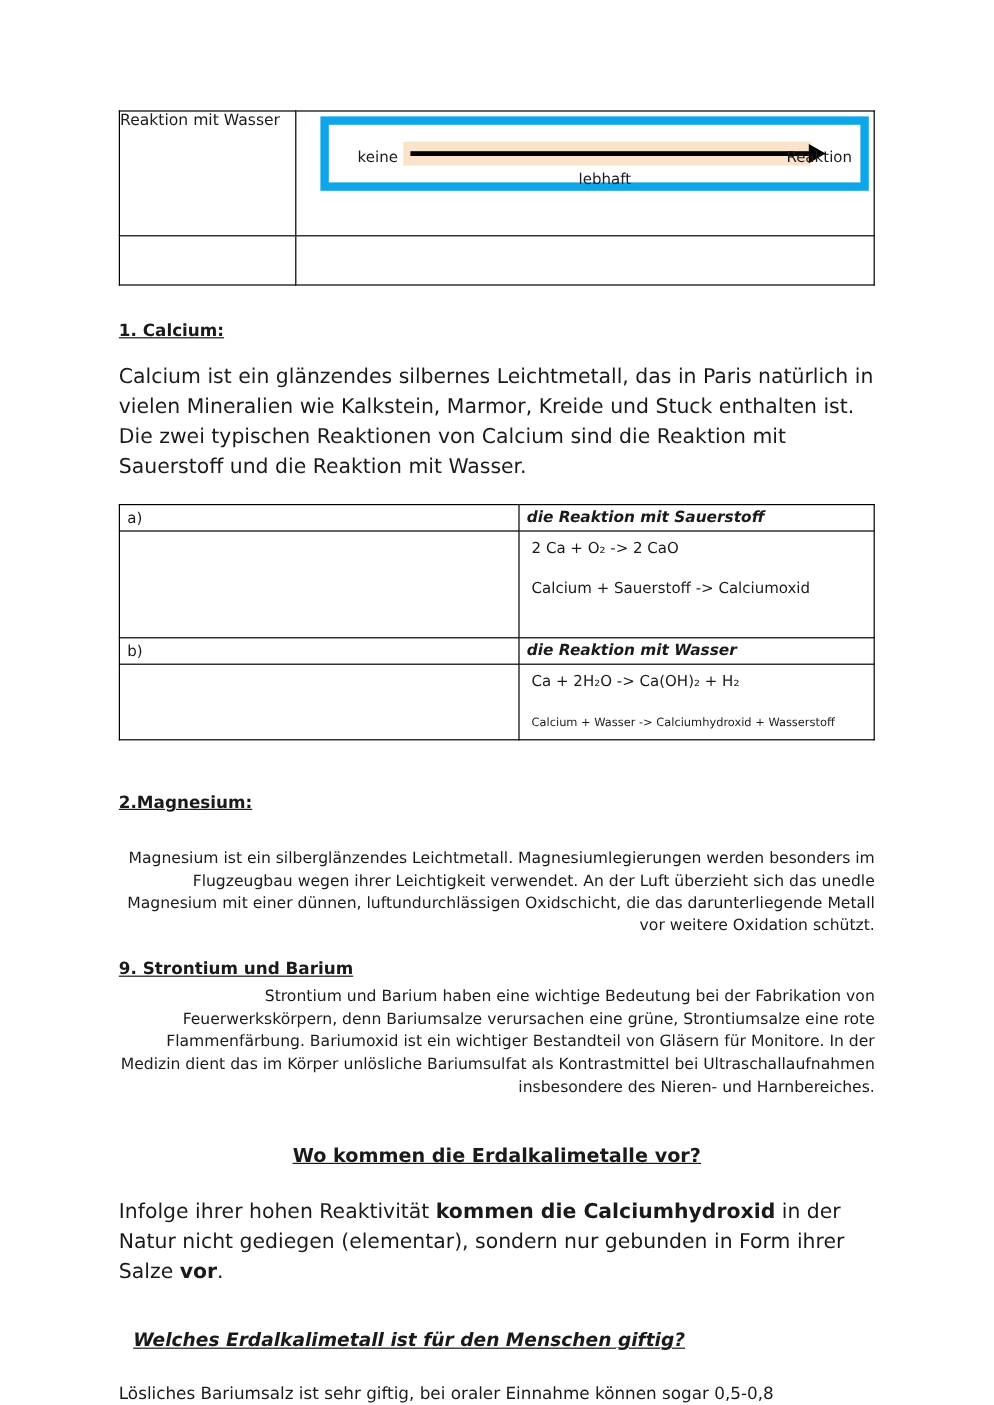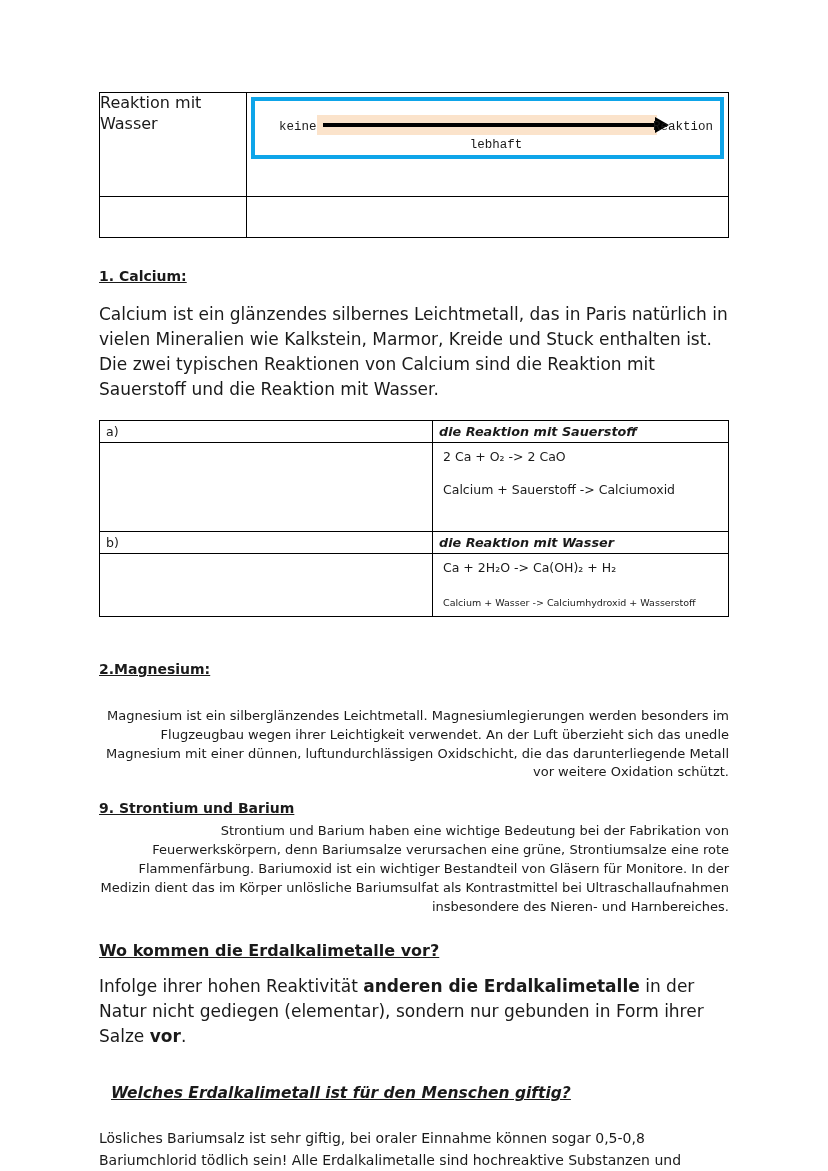--- a/index.html
+++ b/index.html
@@ -38,34 +38,33 @@
   }
   .reaction-table td {
     border: 1px solid #000;
     vertical-align: top;
     padding: 0;
   }
   .rt-label {
     width: 146px;
     height: 103px;
     padding: 8px 10px 0 10px;
-    font-size: 16px;
+    font-size: 13px;
     line-height: 1.3;
   }
   .rt-right {
     padding: 0;
     position: relative;
   }
   .rt-inner {
-    border: 4px solid #0ea5e9;
-    margin: 4px 4px 4px 4px;
+    border: 7px solid #0ea5e9;
+    margin: 4px 4px 4px 20px;
     height: 62px;
     position: relative;
     box-sizing: border-box;
-    font-family: Liberation Mono, monospace;
   }
   .rt-keine {
     position: absolute;
     left: 24px;
     top: 19px;
     font-size: 12.5px;
   }
   .rt-reaktion {
     position: absolute;
     right: 7px;
@@ -164,21 +163,22 @@
   .eq-small {
     font-size: 9.5px;
     margin: 22px 0 0 4px;
   }
 
   
   h2.big-head {
     font-size: 16px;
     font-weight: bold;
     text-decoration: underline;
-    margin: 0;
+    margin: 12px;
+    text-align: center;
   }
   h2.big-head-italic {
     font-size: 15.5px;
     font-weight: bold;
     font-style: italic;
     text-decoration: underline;
     margin: 12px;
   }
   p.italic-text {
     font-size: 14px;
@@ -259,21 +259,21 @@
     <div class="sp-18"></div>
 
     <h3 class="section-head">9. Strontium und Barium</h3>
     <div class="sp-6"></div>
     <p class="body-small">Strontium und Barium haben eine wichtige Bedeutung bei der Fabrikation von Feuerwerkskörpern, denn Bariumsalze verursachen eine grüne, Strontiumsalze eine rote Flammenfärbung. Bariumoxid ist ein wichtiger Bestandteil von Gläsern für Monitore. In der Medizin dient das im Körper unlösliche Bariumsulfat als Kontrastmittel bei Ultraschallaufnahmen insbesondere des Nieren- und Harnbereiches.</p>
 
     <div class="sp-24"></div>
 
     <h2 class="big-head">Wo kommen die Erdalkalimetalle vor?</h2>
     <div class="sp-14"></div>
-    <p class="body-text"><span>Infolge ihrer hohen Reaktivität </span><span class="bold">anderen die Erdalkalimetalle</span><span> in der Natur nicht gediegen (elementar), sondern nur gebunden in Form ihrer Salze </span><span class="bold">vor</span><span>.</span></p>
+    <p class="body-text"><span>Infolge ihrer hohen Reaktivität </span><span class="bold">kommen die Calciumhydroxid</span><span> in der Natur nicht gediegen (elementar), sondern nur gebunden in Form ihrer Salze </span><span class="bold">vor</span><span>.</span></p>
 
     <div class="sp-24"></div>
 
     <h2 class="big-head-italic">Welches Erdalkalimetall ist für den Menschen giftig?</h2>
     <div class="sp-14"></div>
     <p class="italic-text">Lösliches Bariumsalz ist sehr giftig, bei oraler Einnahme können sogar 0,5-0,8 Bariumchlorid tödlich sein! Alle Erdalkalimetalle sind hochreaktive Substanzen und können mit vielen anderen Elementen und Verbindungen reagieren.</p>
 
     <div class="sp-24"></div>
 
     <h2 class="big-head">Quellen:</h2>

